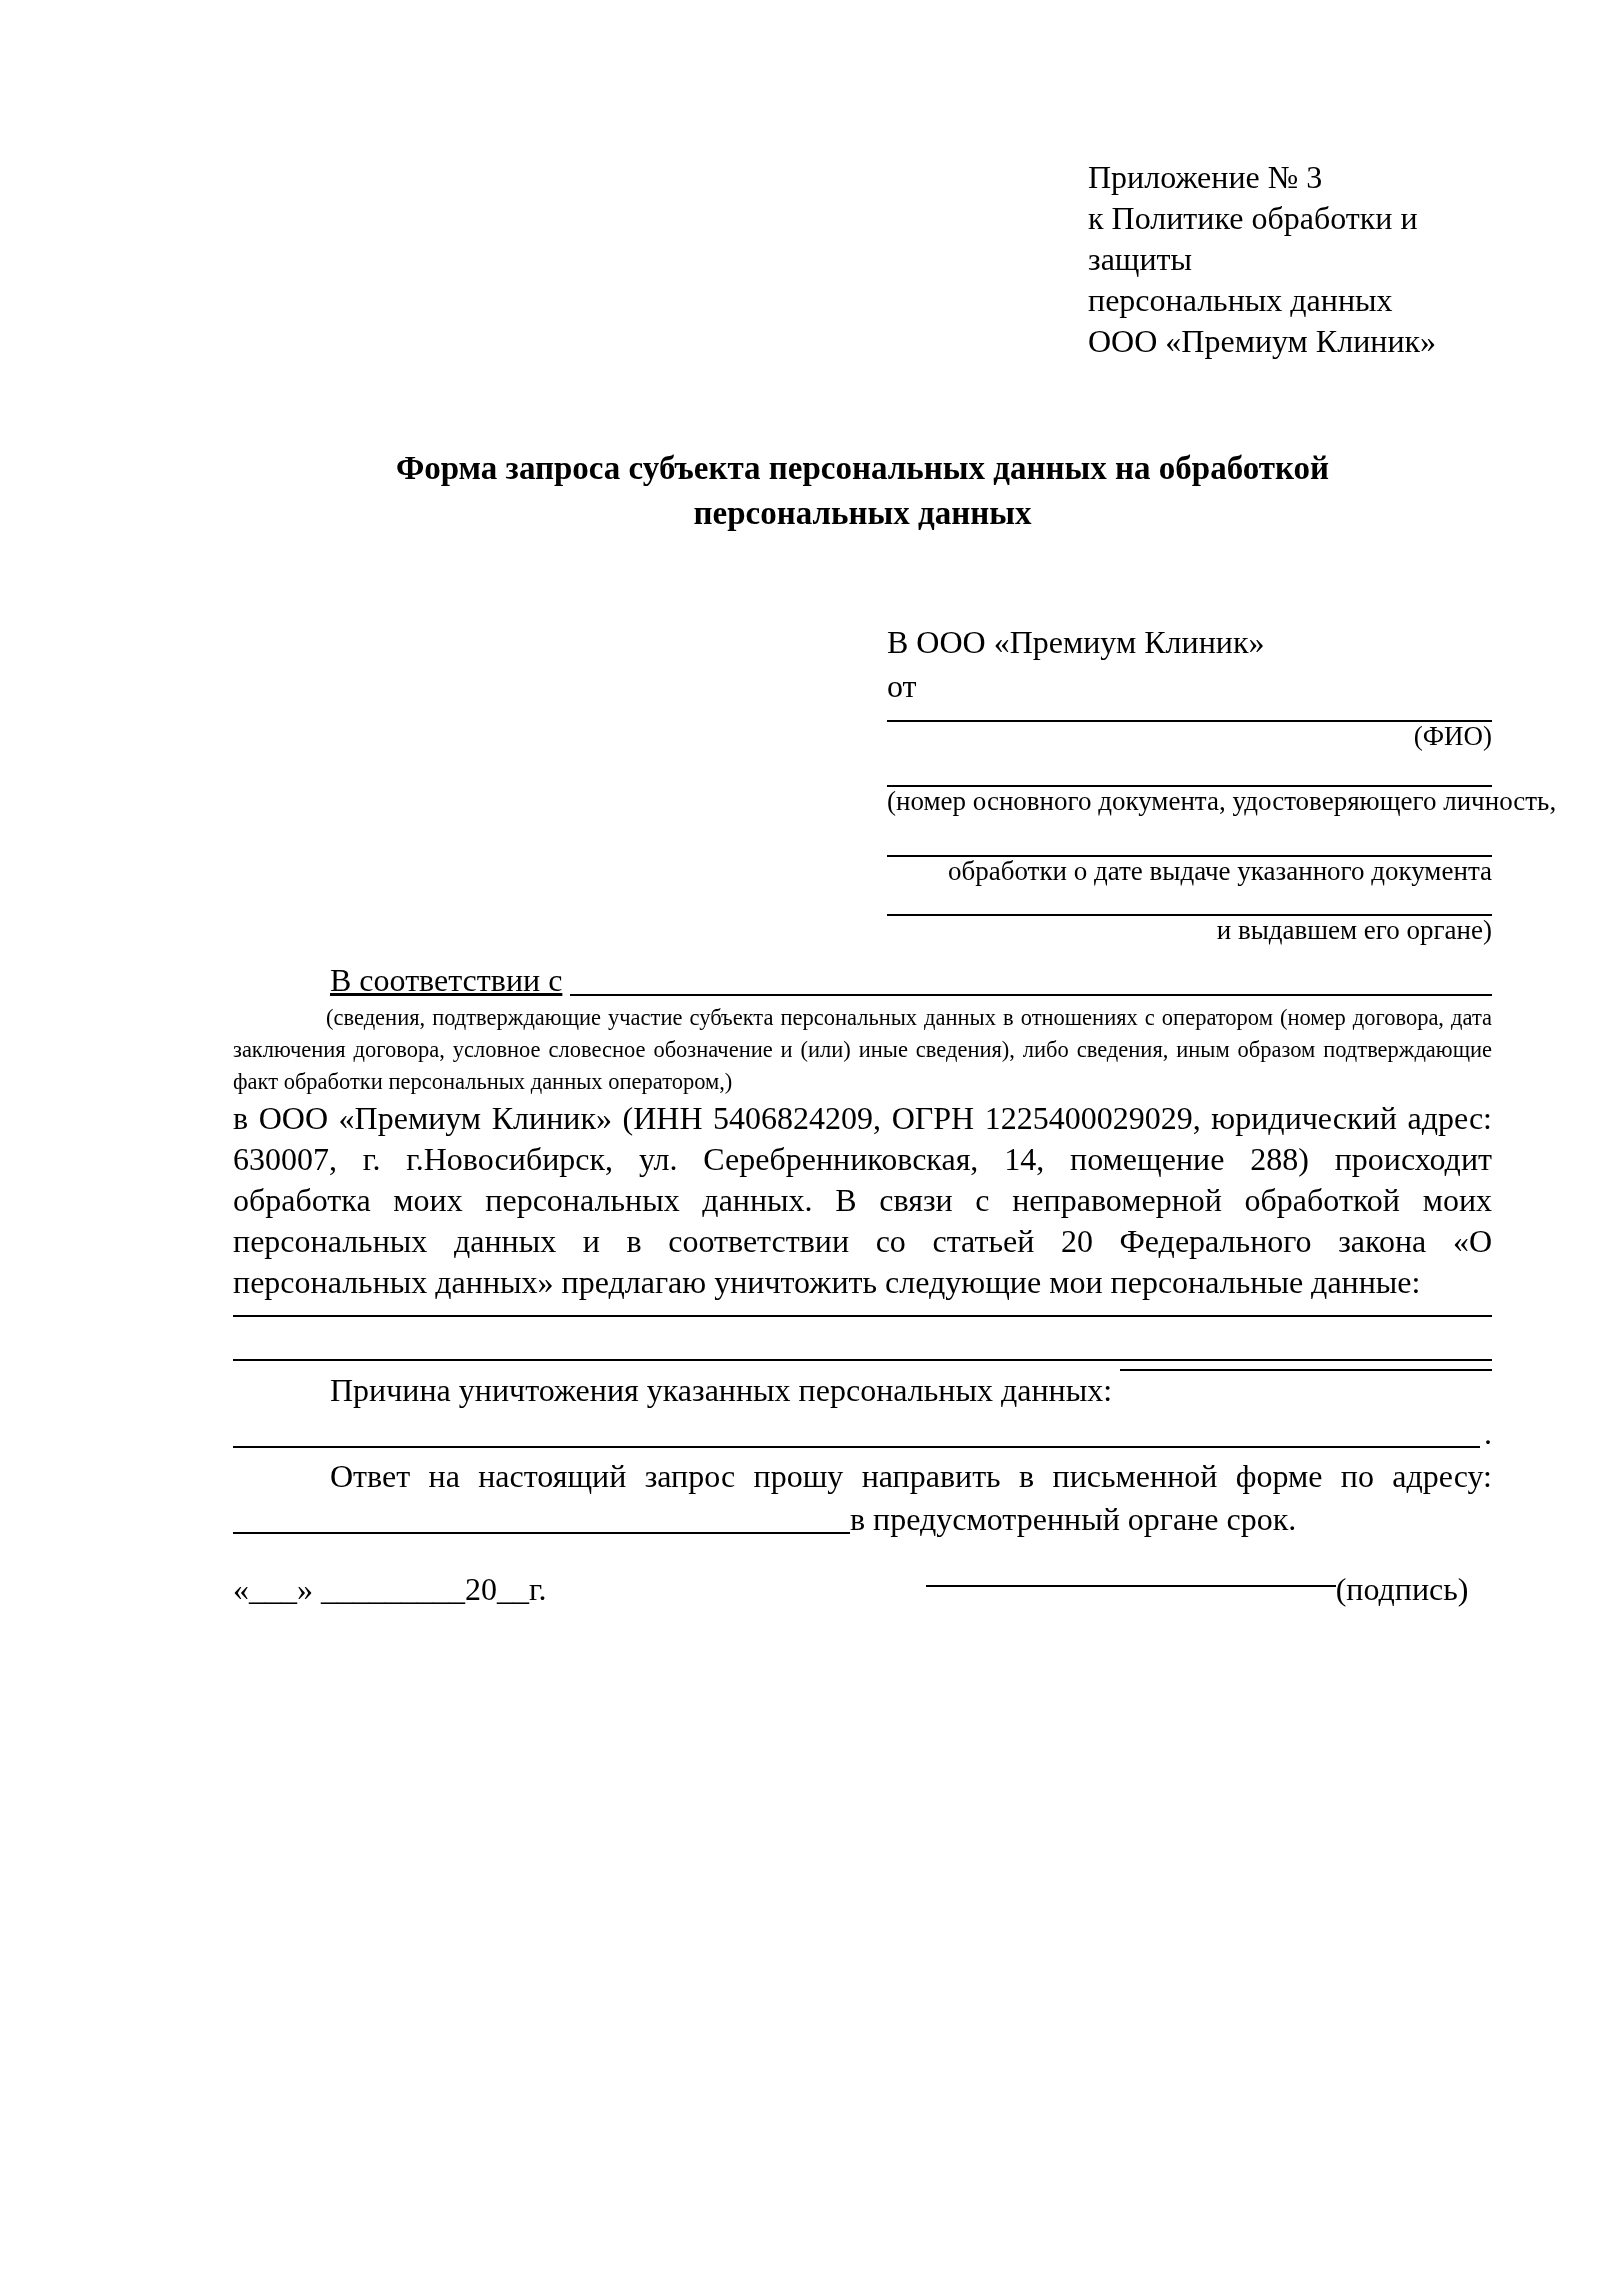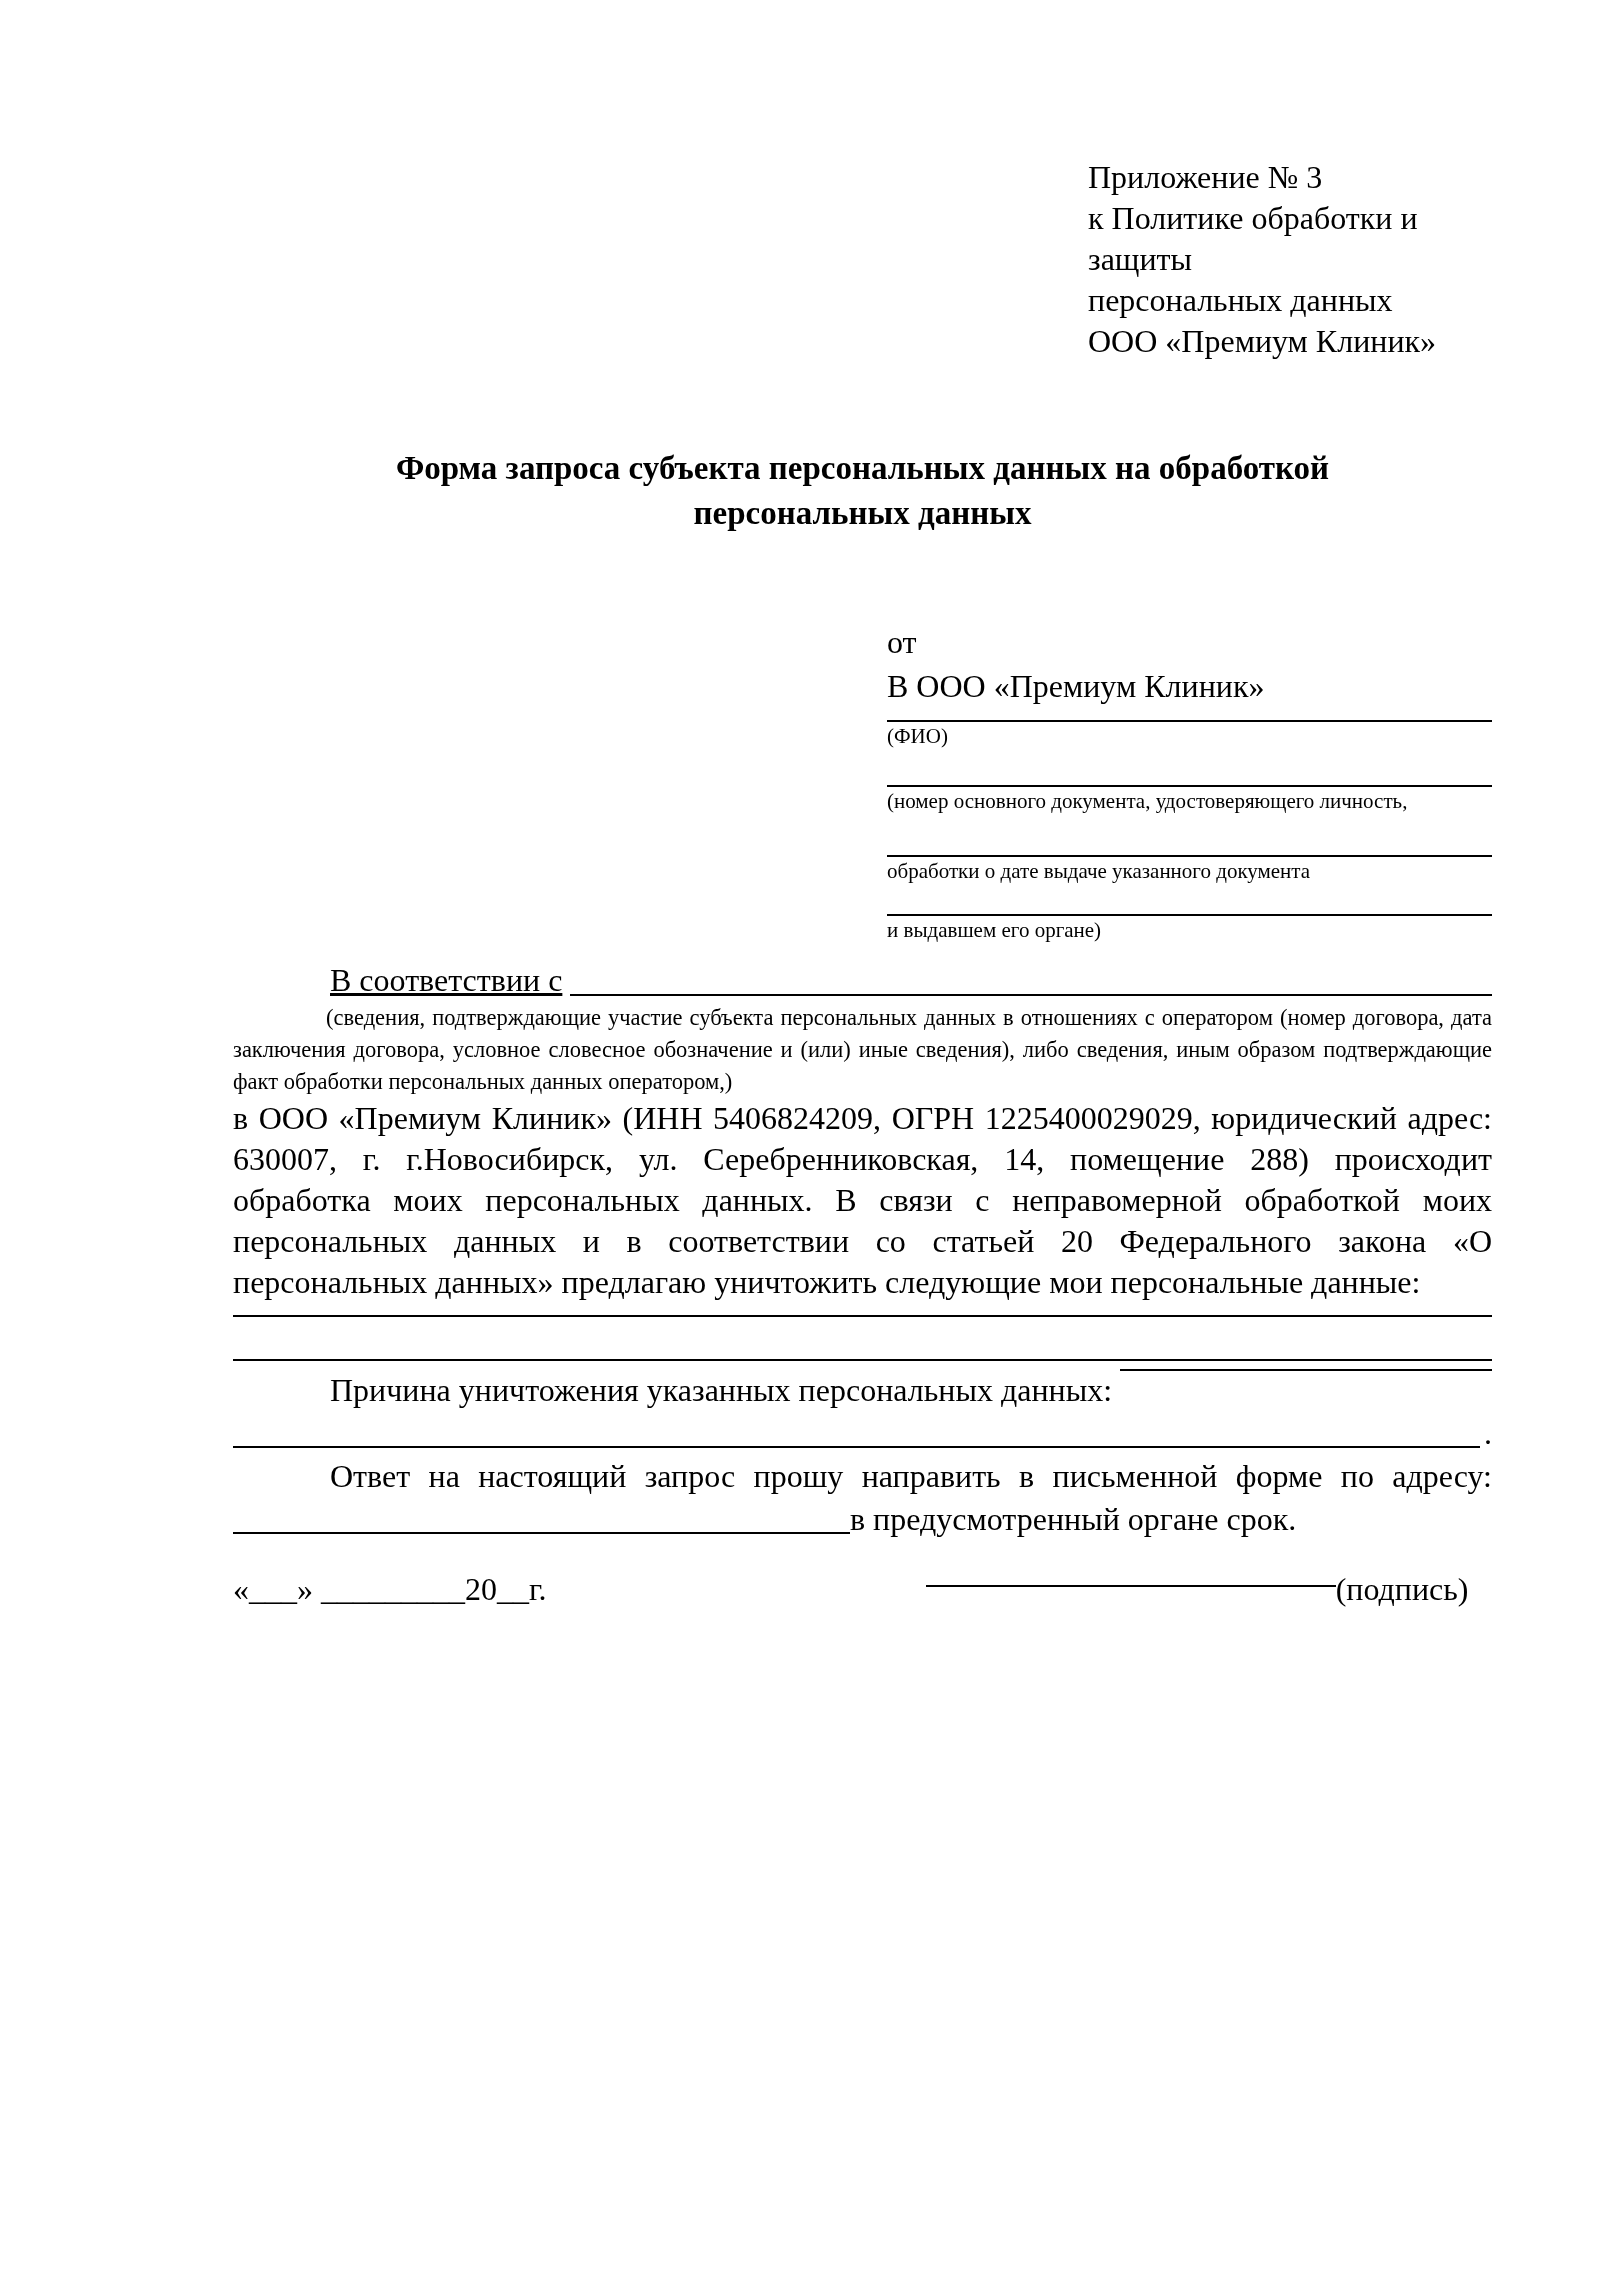--- a/index.html
+++ b/index.html
@@ -20,21 +20,21 @@
   
   .title{margin-top:84px;text-align:center;font-weight:bold;font-size:33px;line-height:45px;}
   
   .addressee{margin-top:84px;margin-left:654px;width:605px;}
   .addr-line{line-height:44px;}
   .rule{border-bottom:2.9px solid #000;}
   .rule-1{height:11.8px;}
   .rule-2{height:34px;}
   .rule-3{height:39px;}
   .rule-4{height:28px;}
-  .field-label{font-size:21px;line-height:29px;text-align:left;white-space:nowrap;}
+  .field-label{font-size:27px;line-height:29px;text-align:right;white-space:nowrap;}
   
   .accordance{margin-top:13.7px;display:flex;line-height:44px;white-space:nowrap;text-decoration:underline;}
   .indent-spacer{display:inline-block;width:97px;flex:none;}
   .fill{flex:1;border-bottom:2.9px solid #000;margin-bottom:6.9px;margin-left:7.8px;}
   .note{font-size:22.5px;line-height:32px;text-align:justify;text-indent:93px;}
   .main-par{line-height:41px;text-align:justify;}
   .write-line-a{height:11.8px;border-bottom:2.9px solid #000;}
   .write-line-b{height:42px;border-bottom:2.9px solid #000;}
   .reason{margin-top:7.8px;display:flex;align-items:flex-start;line-height:43px;white-space:nowrap;}
   .period-line{display:flex;align-items:flex-end;line-height:43px;}
@@ -57,22 +57,22 @@
     <div>персональных данных</div>
     <div>ООО «Премиум Клиник»</div>
   </div>
 
   <div class="title">
     <div>Форма запроса субъекта персональных данных на обработкой</div>
     <div>персональных данных</div>
   </div>
 
   <div class="addressee">
+    <div class="addr-line">В ООО «Премиум Клиник»</div>
     <div class="addr-line">от</div>
-    <div class="addr-line">В ООО «Премиум Клиник»</div>
 
     <div class="rule rule-1"></div>
     <div class="field-label">(ФИО)</div>
 
     <div class="rule rule-2"></div>
     <div class="field-label">(номер основного документа, удостоверяющего личность,</div>
 
     <div class="rule rule-3"></div>
     <div class="field-label">обработки о дате выдаче указанного документа</div>
 

